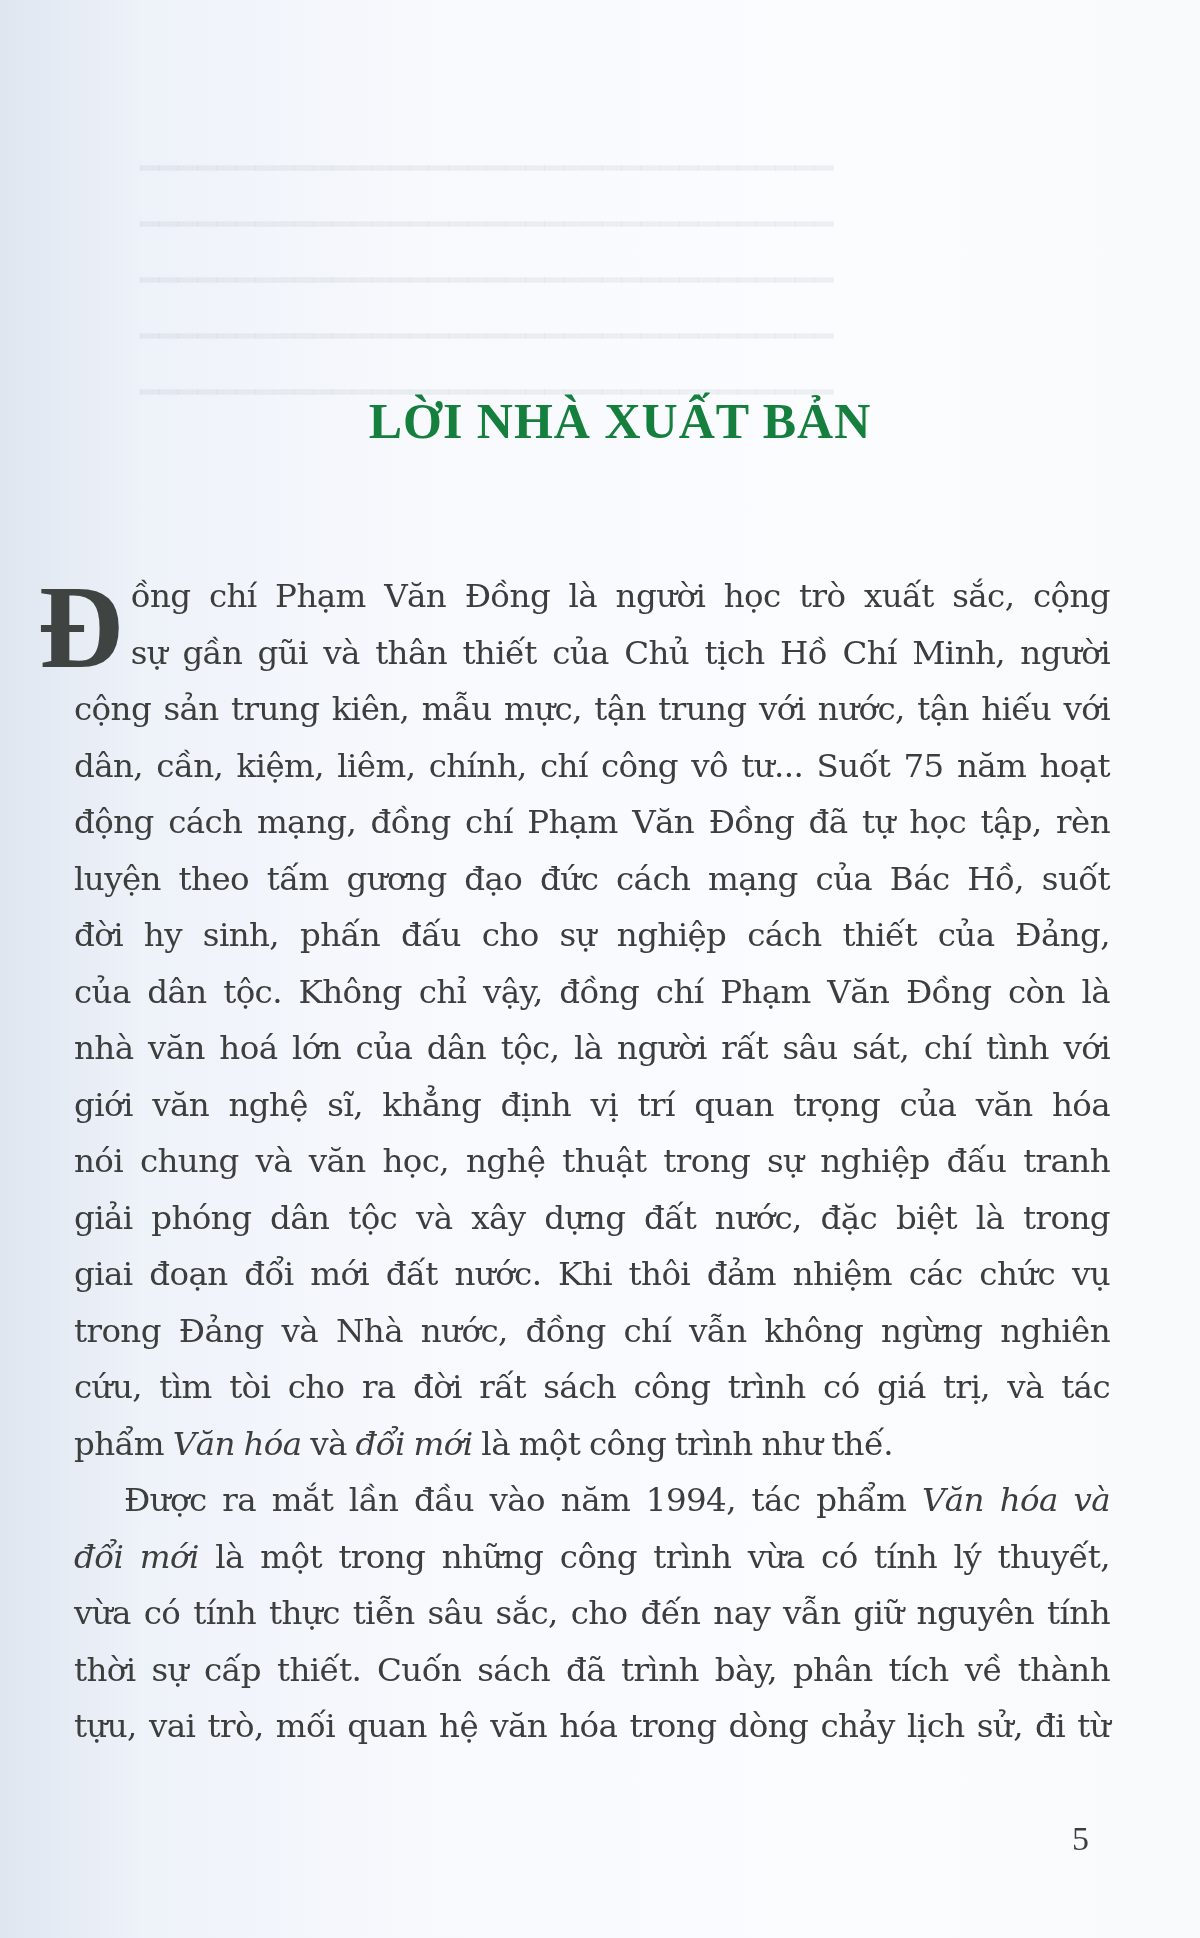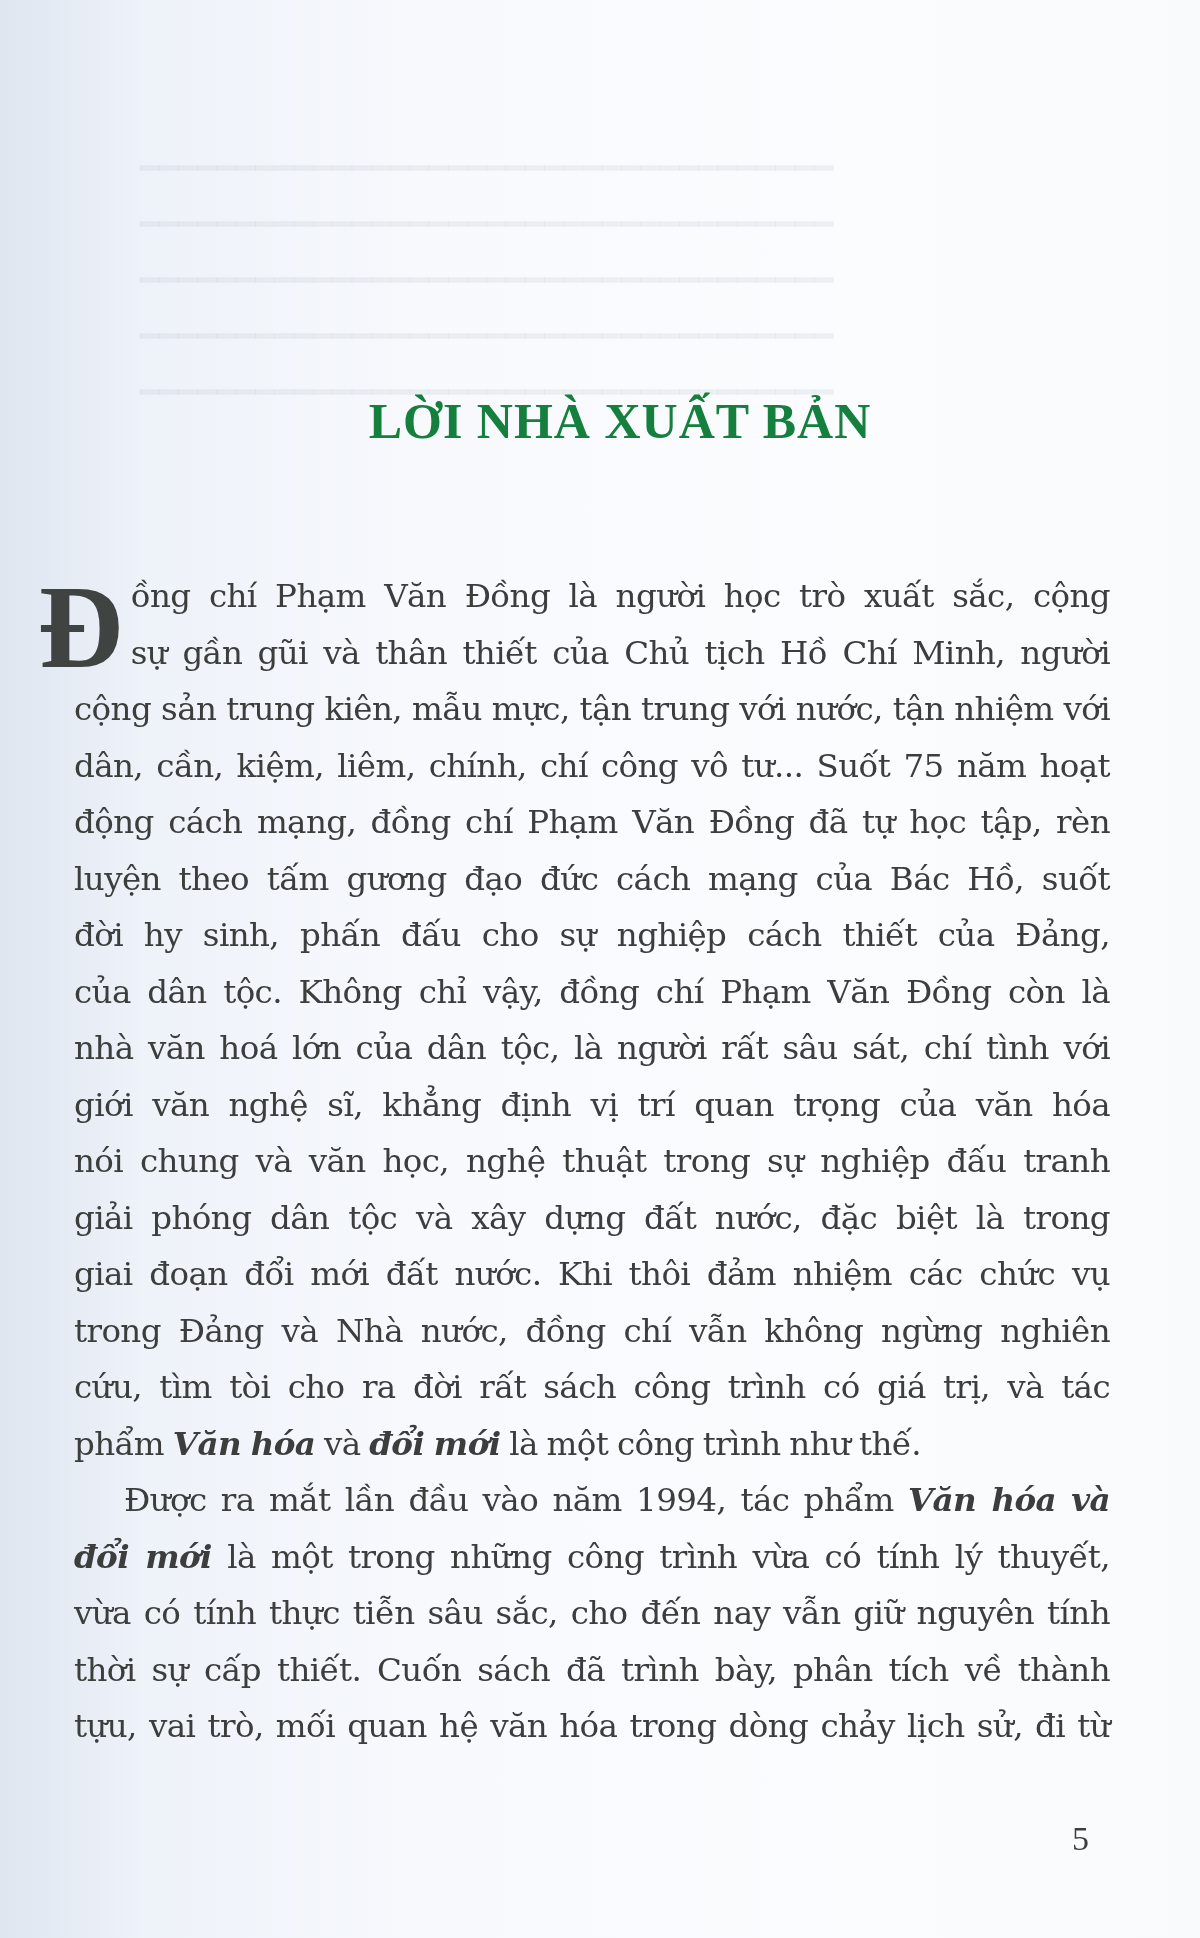--- a/index.html
+++ b/index.html
@@ -64,21 +64,20 @@
       display: block;
       text-align: justify;
       text-align-last: justify;
       margin-left: 36px;
     }
     .line.last {
       text-align-last: left;
     }
     em {
       font-style: italic;
-      font-weight: bold;
     }
     .page-number {
       position: absolute;
       left: 1072px;
       top: 1820px;
       font-family: "Liberation Serif", "DejaVu Serif", serif;
       font-size: 34px;
       color: #3b3e3d;
     }
     .bleed {
@@ -103,21 +102,21 @@
 ━━━━━━━━━━━━━━━━━━━━━━━━━━━━━━━━━━━━
 ━━━━━━━━━━━━━━━━━━━━━━━━━━━━━━━━━━━━</div>
 
   <h1 class="title">LỜI NHÀ XUẤT BẢN</h1>
 
   <div class="body-text">
     <p class="para">
       <span class="dropcap">Đ</span>
       <span class="line">ồng chí Phạm Văn Đồng là người học trò xuất sắc, cộng</span>
       <span class="line">sự gần gũi và thân thiết của Chủ tịch Hồ Chí Minh, người</span>
-      <span class="line">cộng sản trung kiên, mẫu mực, tận trung với nước, tận nhiệm với</span>
+      <span class="line">cộng sản trung kiên, mẫu mực, tận trung với nước, tận hiếu với</span>
       <span class="line">dân, cần, kiệm, liêm, chính, chí công vô tư... Suốt 75 năm hoạt</span>
       <span class="line">động cách mạng, đồng chí Phạm Văn Đồng đã tự học tập, rèn</span>
       <span class="line">luyện theo tấm gương đạo đức cách mạng của Bác Hồ, suốt</span>
       <span class="line">đời hy sinh, phấn đấu cho sự nghiệp cách thiết của Đảng,</span>
       <span class="line">của dân tộc. Không chỉ vậy, đồng chí Phạm Văn Đồng còn là</span>
       <span class="line">nhà văn hoá lớn của dân tộc, là người rất sâu sát, chí tình với</span>
       <span class="line">giới văn nghệ sĩ, khẳng định vị trí quan trọng của văn hóa</span>
       <span class="line">nói chung và văn học, nghệ thuật trong sự nghiệp đấu tranh</span>
       <span class="line">giải phóng dân tộc và xây dựng đất nước, đặc biệt là trong</span>
       <span class="line">giai đoạn đổi mới đất nước. Khi thôi đảm nhiệm các chức vụ</span>

